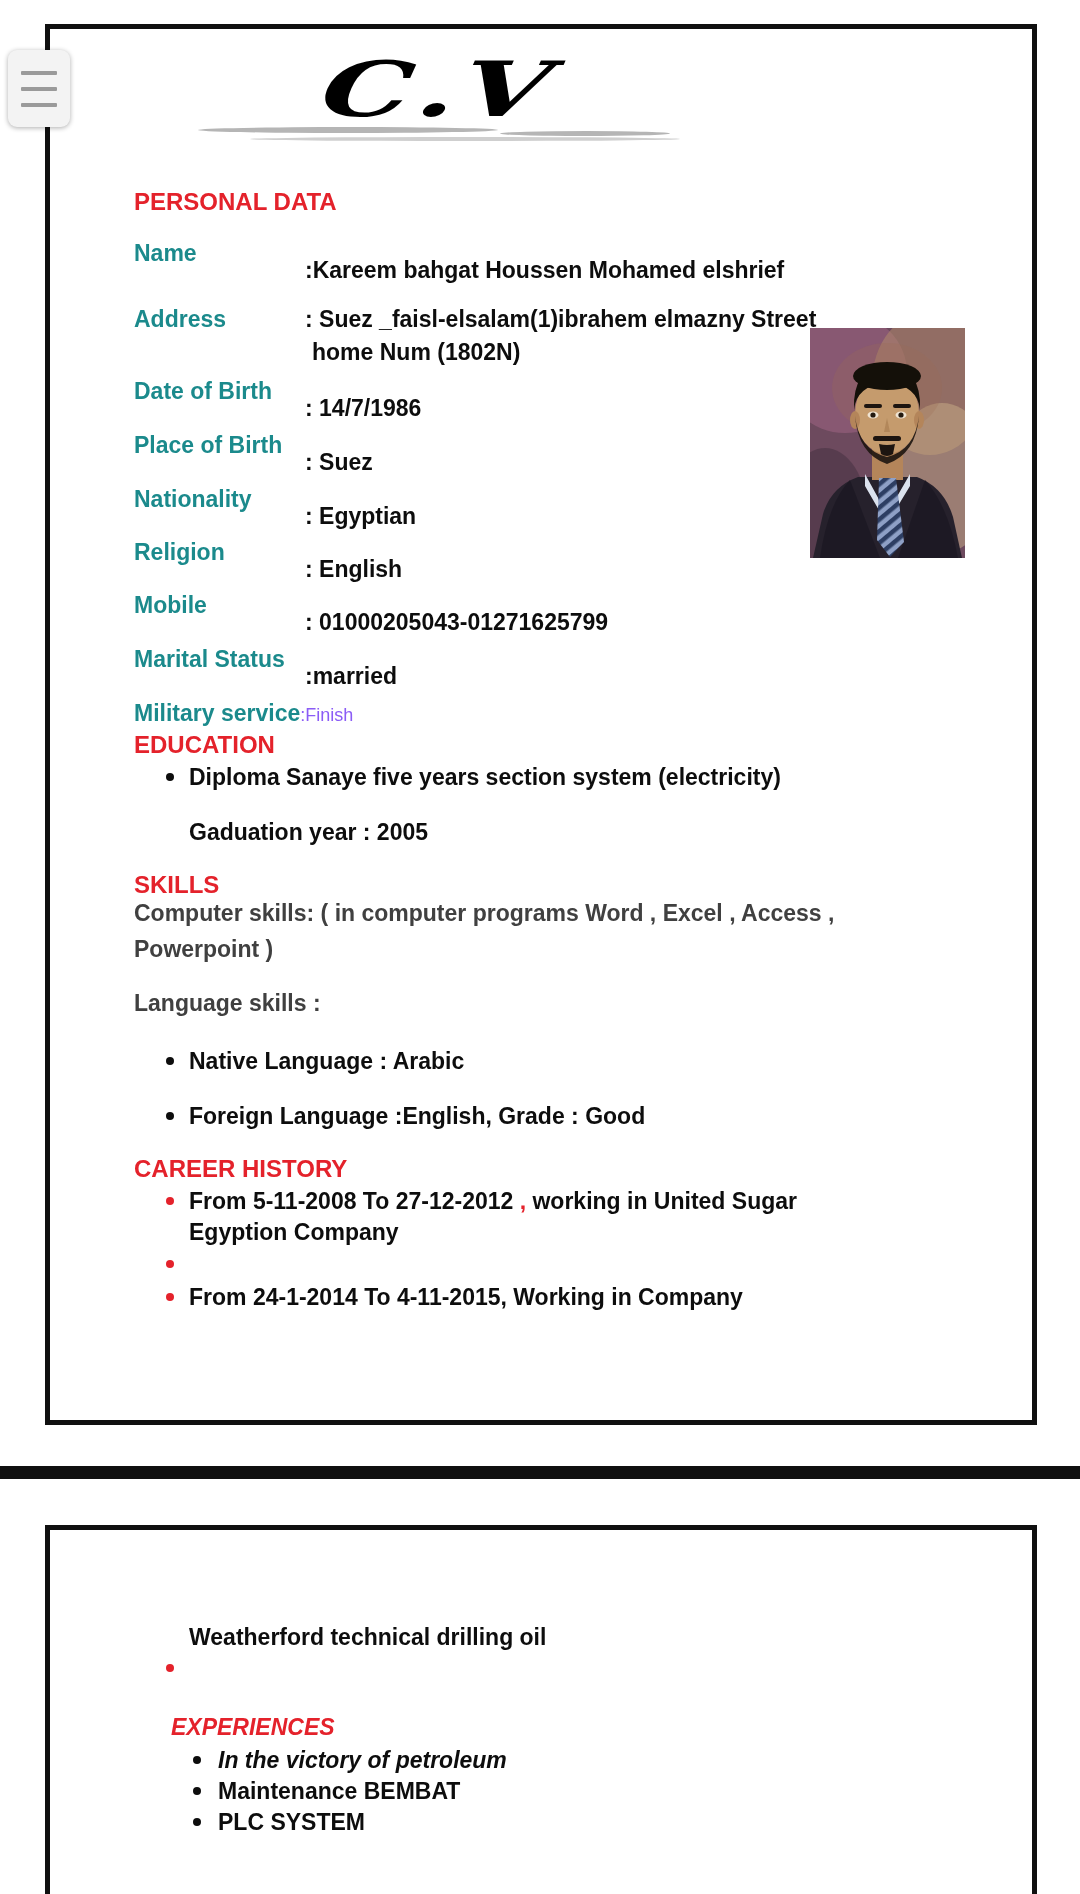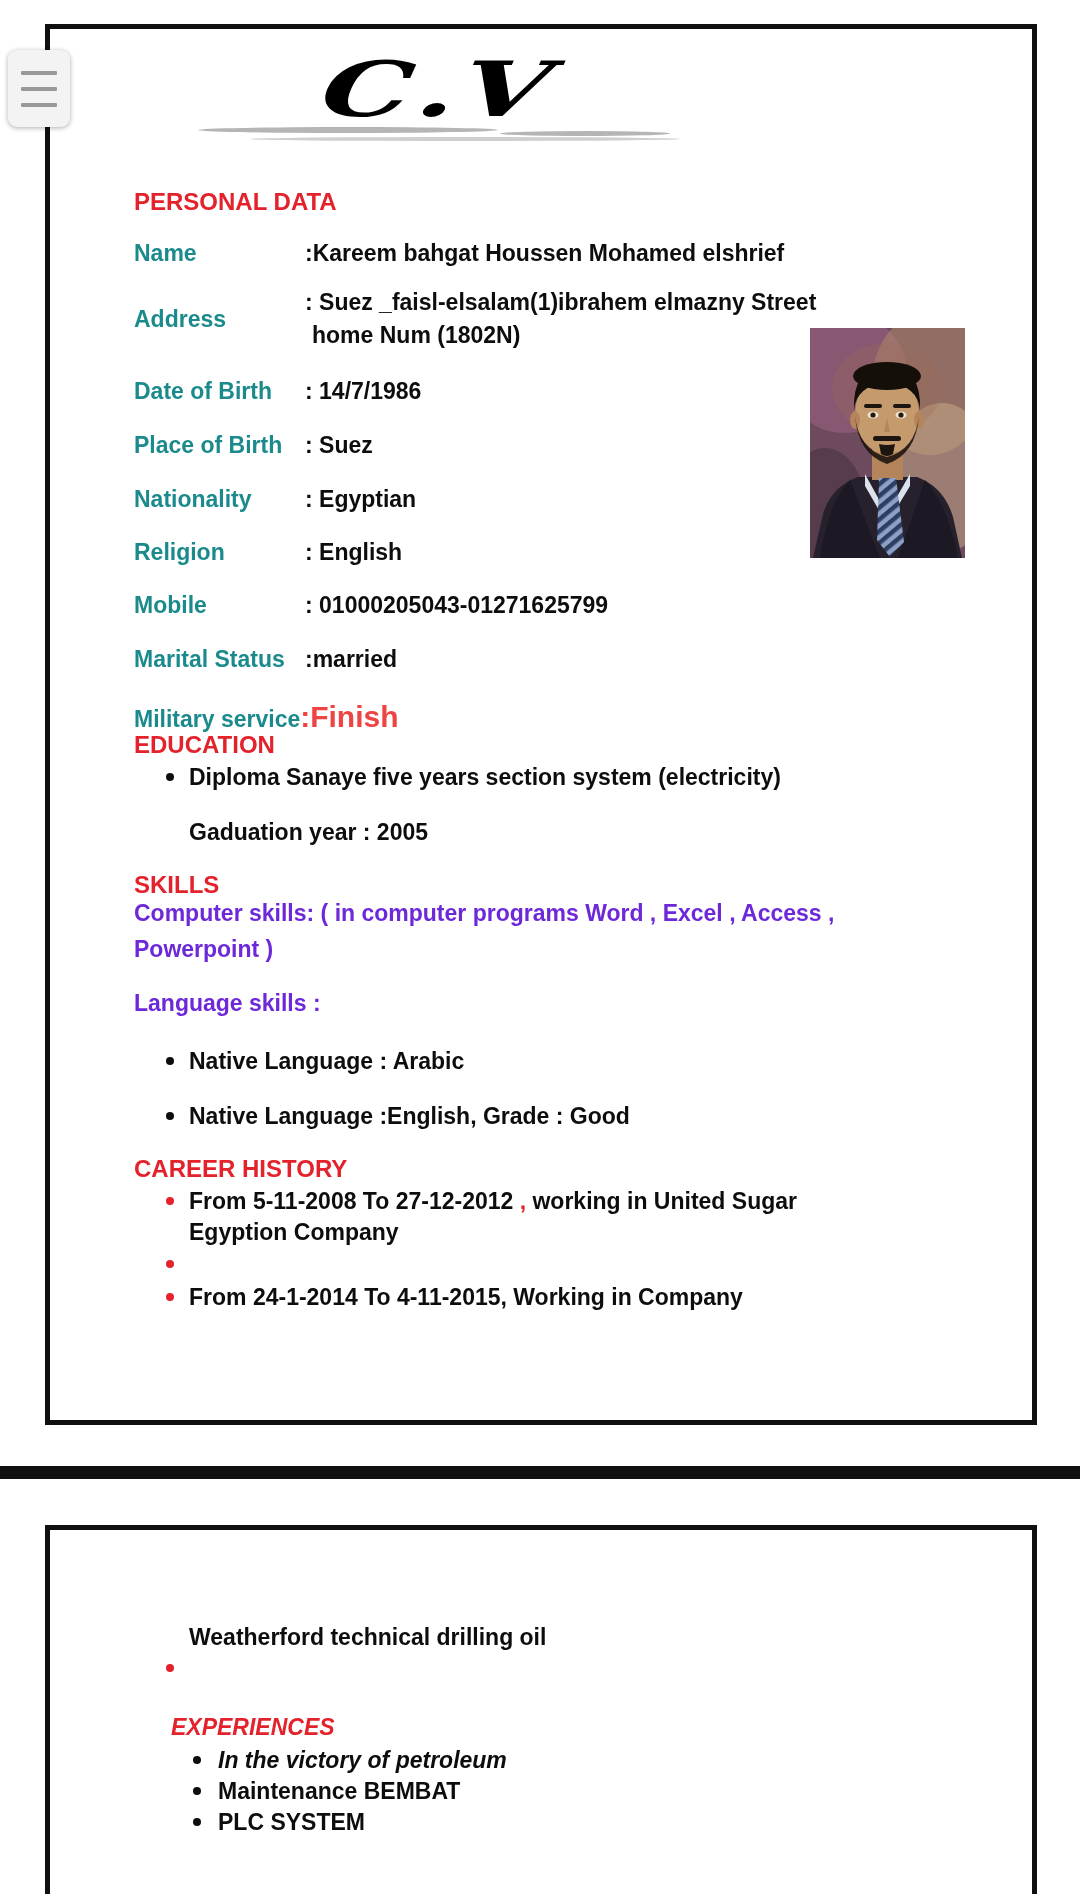--- a/index.html
+++ b/index.html
@@ -47,26 +47,26 @@
   .h-red{
     position:absolute;left:84px;
     color:var(--red);font-size:24px;font-weight:700;white-space:nowrap;
   }
   .row-label{
     position:absolute;left:84px;
     color:var(--teal);font-size:23px;font-weight:700;white-space:nowrap;
   }
   .row-value{
     position:absolute;left:255px;
-    color:#0d0d0d;font-size:23px;font-weight:700;white-space:nowrap;
-  }
-  .inline-value{color:#ef4444;font-size:30px;font-weight:700;}
+    color:#0d0d0d;font-size:23px;font-weight:700;white-space:nowrap;margin-top:17px;
+  }
+  .inline-value{color:#8b5cf6;font-size:18px;font-weight:400;}
   .body-text{
     position:absolute;left:84px;
-    color:#6d28d9;font-size:23px;font-weight:700;white-space:nowrap;
+    color:#404040;font-size:23px;font-weight:700;white-space:nowrap;
   }
   .bullet-dot{
     position:absolute;left:116px;width:8px;height:8px;border-radius:50%;background:#0d0d0d;
   }
   .bullet-dot.red{background:var(--red);}
   .bullet-text{
     position:absolute;left:139px;
     color:#0d0d0d;font-size:23px;font-weight:700;white-space:nowrap;line-height:31px;
   }
   .red-comma{color:var(--red);}
@@ -145,21 +145,21 @@
     <div class="bullet-text" style="top:788px">Gaduation year : 2005</div>
 
     <div class="h-red" style="top:842px">SKILLS</div>
     <div class="body-text" style="top:871px">Computer skills: ( in computer programs Word , Excel , Access ,</div>
     <div class="body-text" style="top:907px">Powerpoint )</div>
     <div class="body-text" style="top:961px">Language skills :</div>
 
     <span class="bullet-dot" style="top:1028px"></span>
     <div class="bullet-text" style="top:1017px">Native Language : Arabic</div>
     <span class="bullet-dot" style="top:1083px"></span>
-    <div class="bullet-text" style="top:1072px">Native Language :English, Grade : Good</div>
+    <div class="bullet-text" style="top:1072px">Foreign Language :English, Grade : Good</div>
 
     <div class="h-red" style="top:1126px">CAREER HISTORY</div>
 
     <span class="bullet-dot red" style="top:1168px"></span>
     <div class="bullet-text" style="top:1157px">
       <span>From 5-11-2008 To 27-12-2012 </span><span class="red-comma">,</span><span> working in United Sugar</span><br>
       <span>Egyption Company</span>
     </div>
 
     <span class="bullet-dot red" style="top:1231px"></span>

